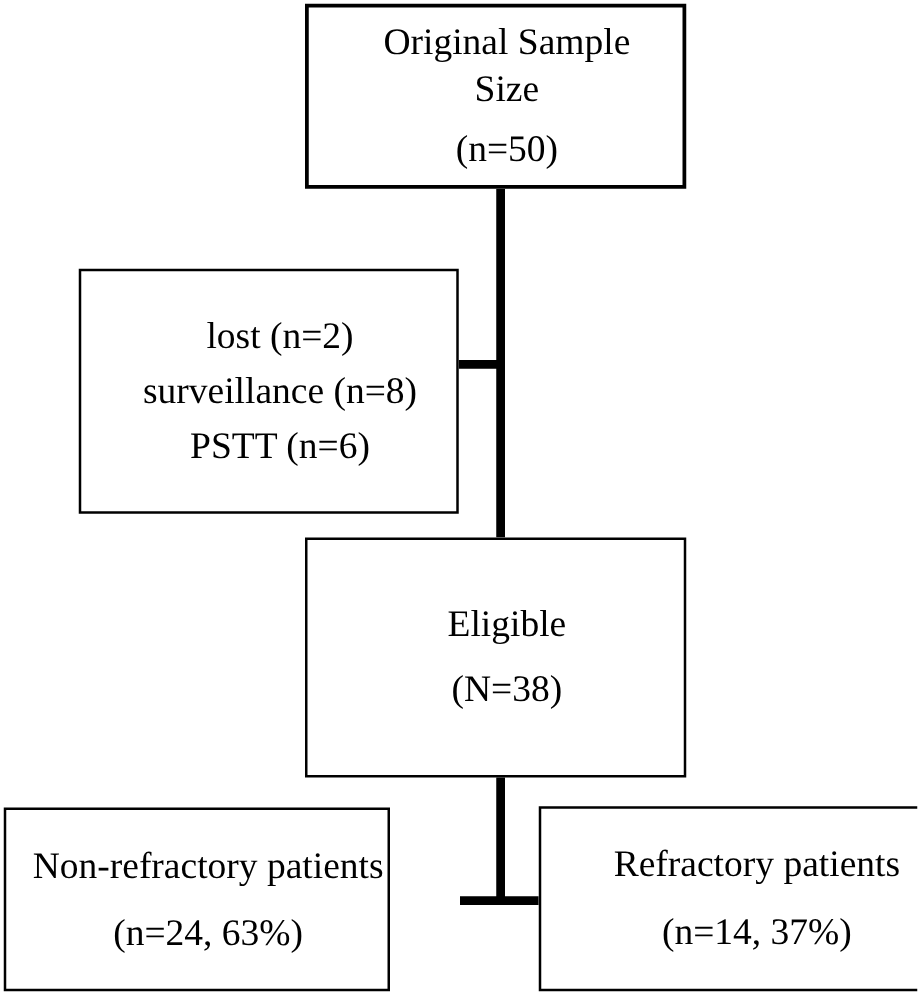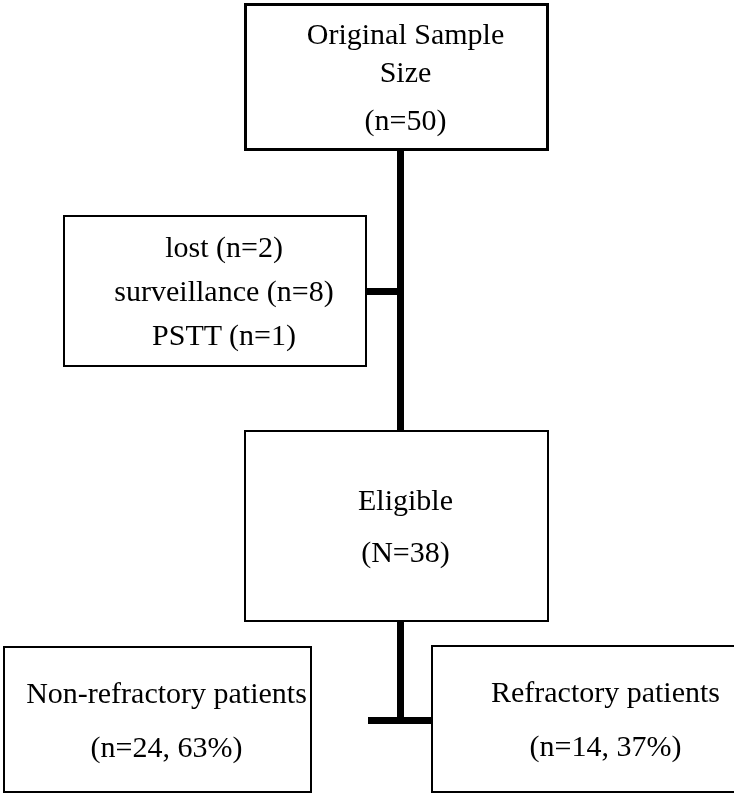--- a/index.html
+++ b/index.html
@@ -37,21 +37,21 @@
 
   
   .box-original {
     left: 244px; top: 3px; width: 305px; height: 148px;
     border-width: 3px;
     line-height: 38px;
   }
   .box-original .count { margin-top: 10px; }
 
   .box-excluded {
-    left: 63px; top: 215px; width: 304px; height: 152px;
+    left: 63px; top: 215px; width: 304px; height: 196px;
     line-height: 44px;
   }
 
   .box-eligible {
     left: 244px; top: 430px; width: 305px; height: 192px;
   }
   .box-eligible .count { margin-top: 12px; }
 
   .box-nonref {
     left: 3px; top: 646px; width: 309px; height: 147px;
@@ -81,21 +81,21 @@
 
   <div class="box box-original">
     <div>Original Sample</div>
     <div>Size</div>
     <div class="count">(n=50)</div>
   </div>
 
   <div class="box box-excluded">
     <div>lost (n=2)</div>
     <div>surveillance (n=8)</div>
-    <div>PSTT (n=1)</div>
+    <div>PSTT (n=6)</div>
   </div>
 
   <div class="box box-eligible">
     <div>Eligible</div>
     <div class="count">(N=38)</div>
   </div>
 
   <div class="box box-nonref">
     <div>Non-refractory patients</div>
     <div class="count">(n=24, 63%)</div>

